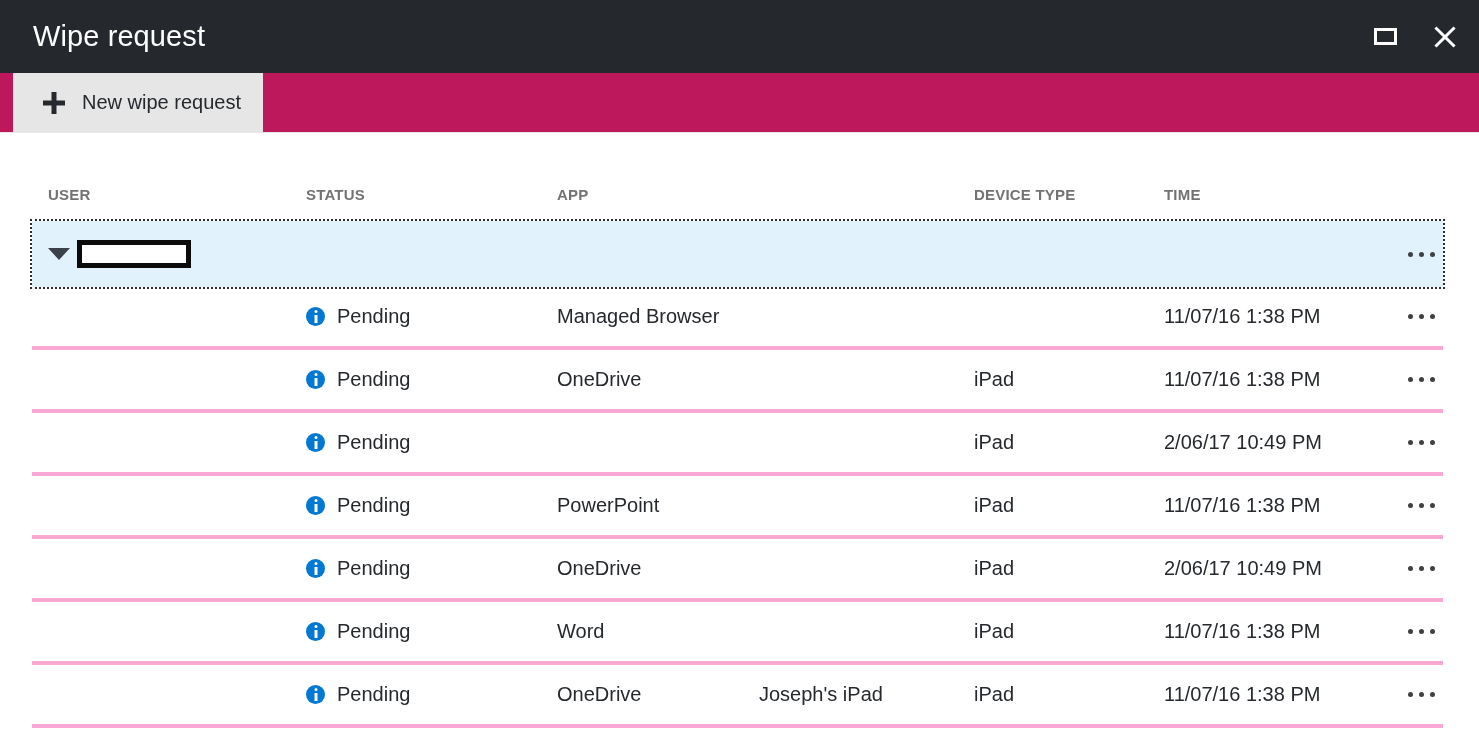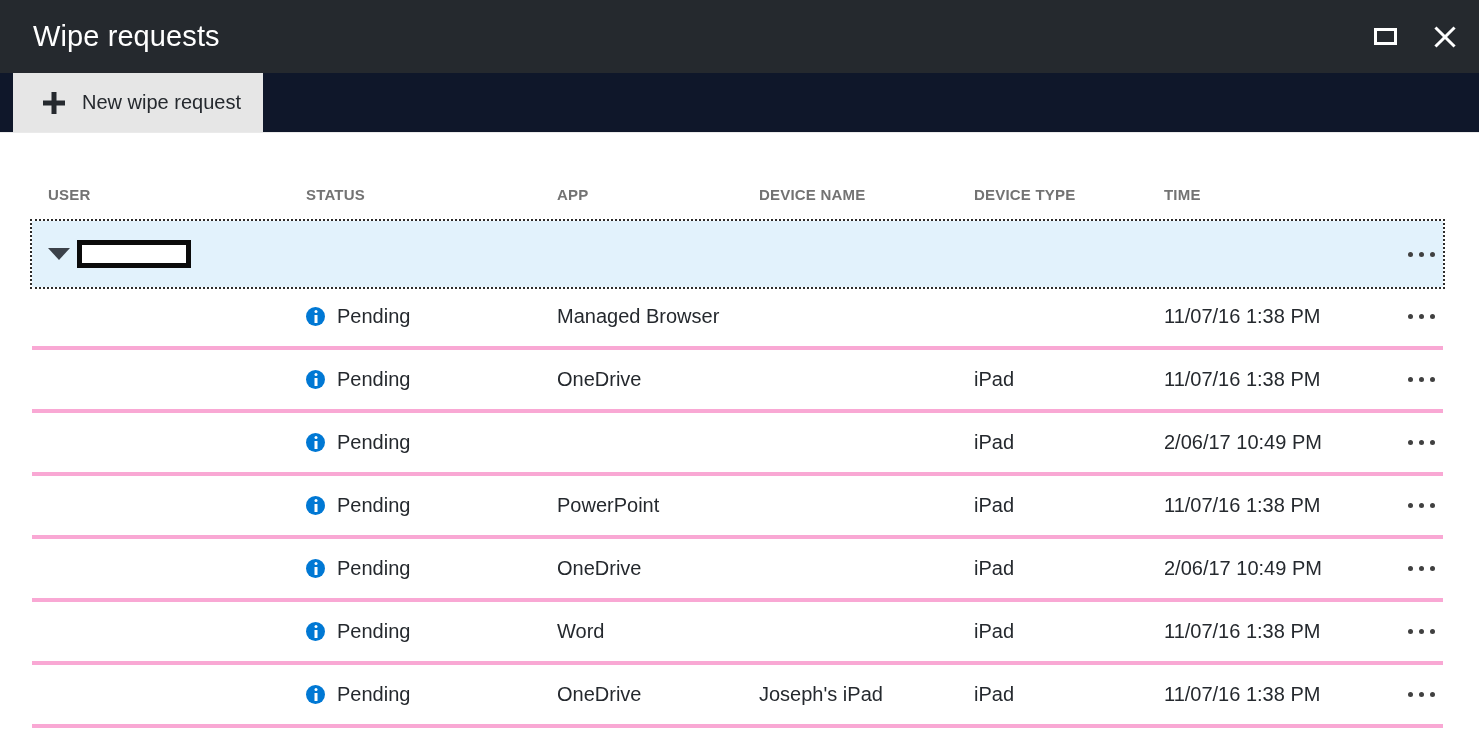--- a/index.html
+++ b/index.html
@@ -69,21 +69,21 @@
     background: #ffffff;
     transform-origin: center;
   }
   .icon-close::before { transform: translate(-50%,-50%) rotate(45deg); }
   .icon-close::after  { transform: translate(-50%,-50%) rotate(-45deg); }
 
   
   .commandbar {
     position: relative;
     height: 60px;
-    background: #0f172a;
+    background: #be185d;
     border-bottom: 1px solid #eaeaea;
   }
   .cmd-button {
     position: absolute;
     left: 13px;
     top: 0;
     height: 59px;
     min-width: 240px;
     background: #e6e6e6;
     display: flex;
@@ -245,21 +245,21 @@
     width: 114px;
     height: 28px;
     background: #ffffff;
     border: 5px solid #0b0b0b;
   }
 </style>
 </head>
 <body>
 
 <div class="titlebar">
-  <div class="blade-title">Wipe requests</div>
+  <div class="blade-title">Wipe request</div>
   <div class="titlebar-actions">
     <button class="tb-btn">
       <span class="icon-restore"></span>
     </button>
     <button class="tb-btn">
       <span class="icon-close"></span>
     </button>
   </div>
 </div>
 
@@ -269,21 +269,20 @@
     <span class="cmd-label">New wipe request</span>
   </button>
 </div>
 
 <div class="grid-area">
 
   <div class="grid-row header-row">
     <div class="cell col-user">USER</div>
     <div class="cell col-status">STATUS</div>
     <div class="cell col-app">APP</div>
-    <div class="cell col-devname">DEVICE NAME</div>
     <div class="cell col-devtype">DEVICE TYPE</div>
     <div class="cell col-time">TIME</div>
   </div>
 
   <div class="selected-row">
     <div class="group-toggle">
       <span class="icon-chevron-down"></span>
       <span class="redacted-box"></span>
     </div>
     <div class="cell col-menu">

